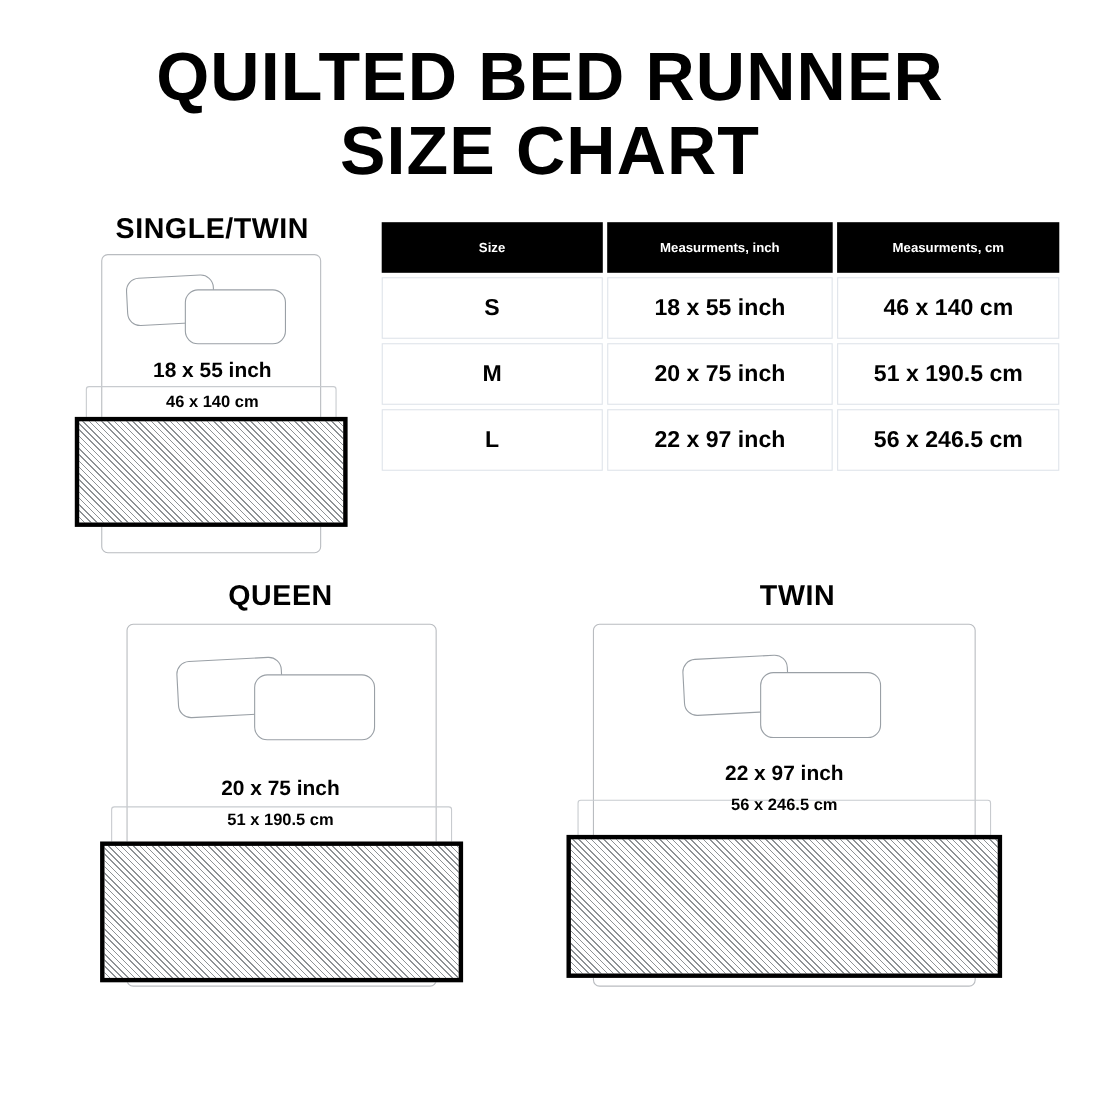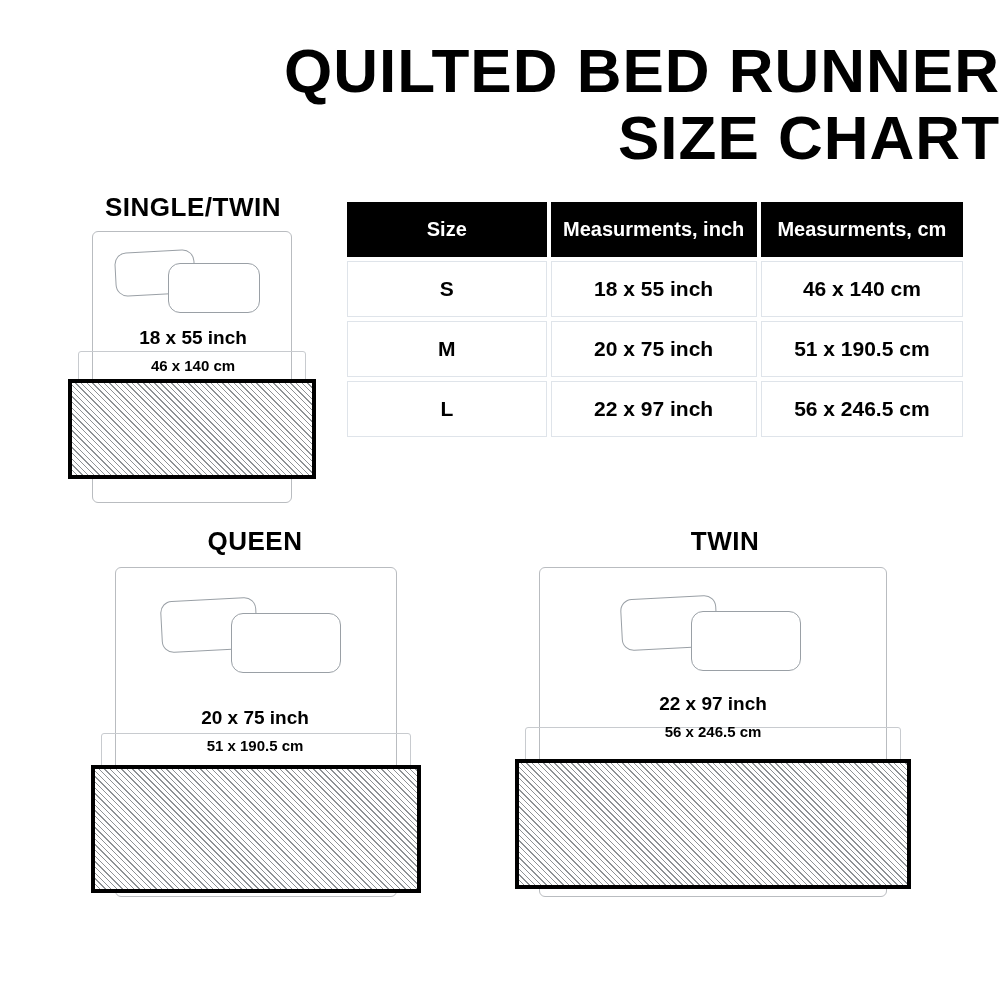--- a/index.html
+++ b/index.html
@@ -11,21 +11,21 @@
     width: 1000px;
     height: 1000px;
     font-family: "Liberation Sans", sans-serif;
     color: #111111;
     position: relative;
     overflow: hidden;
   }
 
   
   .title-block {
-    text-align: right;
+    text-align: center;
     padding-top: 38px;
   }
   .title-line {
     font-size: 62px;
     font-weight: bold;
     letter-spacing: 1px;
     line-height: 1.08;
     color: #000;
   }
 
@@ -106,21 +106,21 @@
     position: absolute;
     left: 343px;
     top: 6px;
     border-collapse: separate;
     border-spacing: 4px;
     width: 624px;
   }
   .size-table th {
     background: #000000;
     color: #ffffff;
-    font-size: 20px;
+    font-size: 12px;
     font-weight: bold;
     padding: 16px 4px;
     text-align: center;
     border: none;
   }
   .size-table td {
     background: #ffffff;
     border: 1px solid #dfe4ea;
     font-size: 21px;
     font-weight: bold;

